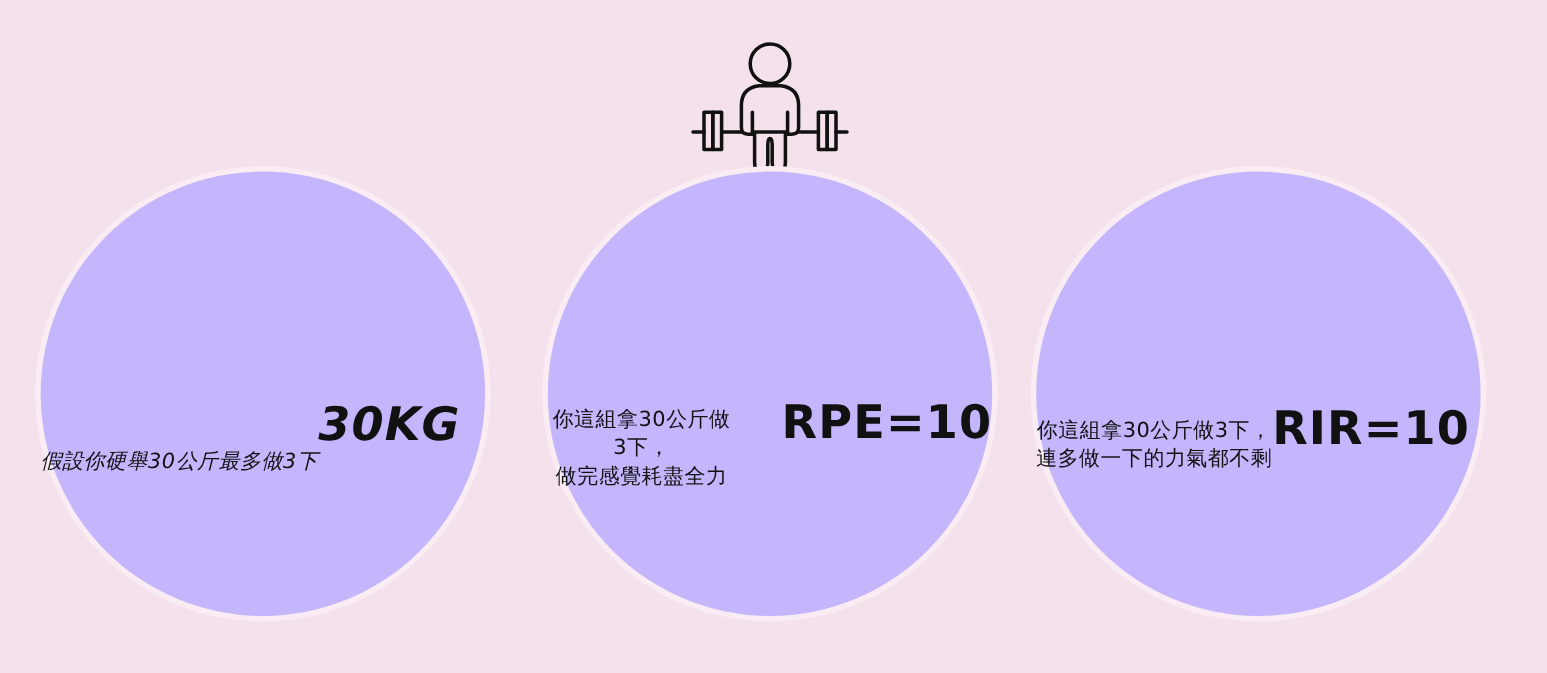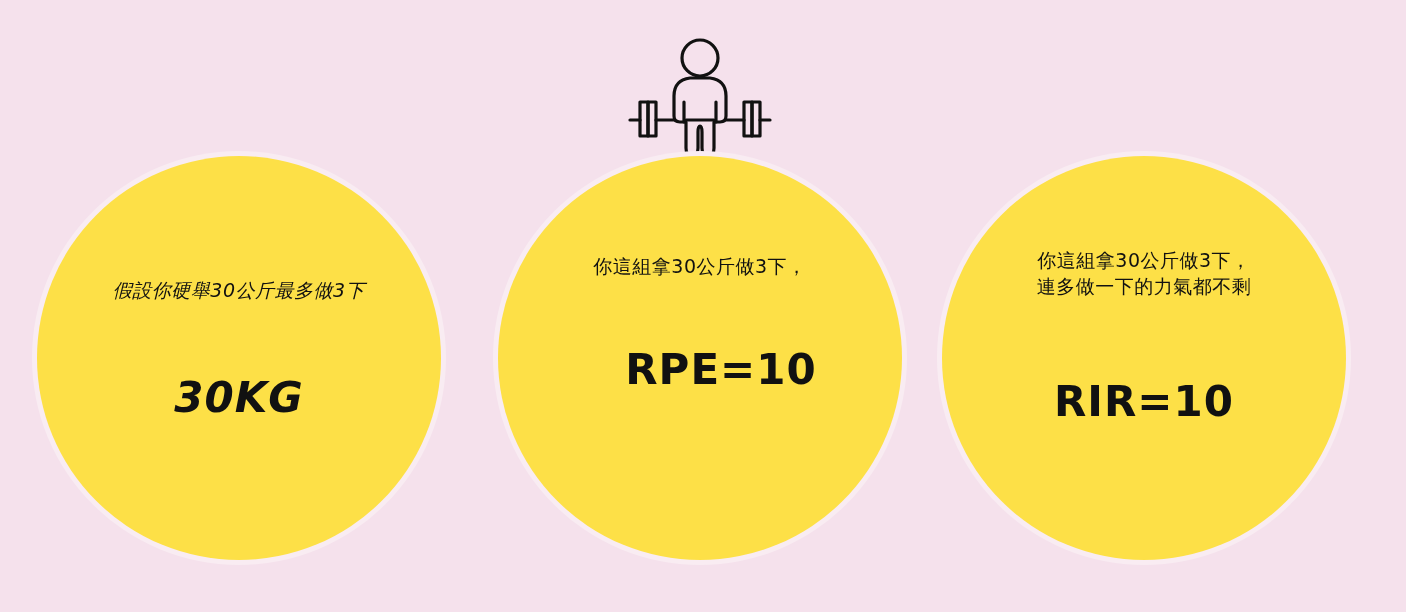--- a/index.html
+++ b/index.html
@@ -1,18 +1,18 @@
 <!DOCTYPE html>
 <html><head>
 <meta charset="utf-8">
 <style>
   html,body{margin:0;padding:0;}
   body{width:1406px;height:612px;background:#f5e1ec;position:relative;overflow:hidden;font-family:"DejaVu Sans","Liberation Sans",sans-serif;}
   .icon{position:absolute;left:628px;top:36px;width:144px;height:124px;}
-  .circle{position:absolute;width:404px;height:404px;border-radius:50%;background:#fde047;box-shadow:0 0 0 5px #f9ecf2;top:156px;display:flex;flex-direction:column;align-items:center;text-align:center;color:#111;gap:12px;}
+  .circle{position:absolute;width:404px;height:404px;border-radius:50%;background:#c4b5fd;box-shadow:0 0 0 5px #f9ecf2;top:156px;display:flex;flex-direction:row;align-items:center;text-align:center;color:#111;}
   .c1{left:37px;font-style:italic;}
   .c2{left:498px;}
   .c3{left:942px;}
   .sub{font-size:19px;line-height:26px;letter-spacing:0.5px;}
   .big{font-weight:bold;font-size:42px;line-height:54px;letter-spacing:1px;}
   .c1 .sub{margin-top:121px;}
   .c1 .big{margin-top:56px;}
   .c2 .sub{margin-top:97px;}
   .c2 .big{margin-top:52px;margin-left:42px;}
   .c3 .sub{margin-top:91px;}
@@ -42,20 +42,21 @@
       <div>假設你硬舉30公斤最多做3下</div>
     </div>
   <div class="big">
     <div>30KG</div>
   </div>
 </div>
 
 <div class="circle c2">
   <div class="sub">
     <div>你這組拿30公斤做3下，</div>
+    <div>做完感覺耗盡全力</div>
   </div>
   <div class="big">
     <div>RPE=10</div>
   </div>
 </div>
 
 <div class="circle c3">
   <div class="sub">
     <div>你這組拿30公斤做3下，</div>
     <div>連多做一下的力氣都不剩</div>

